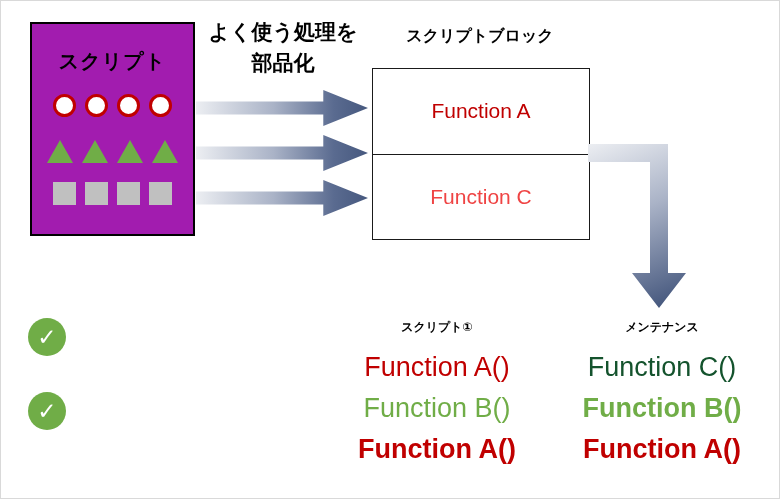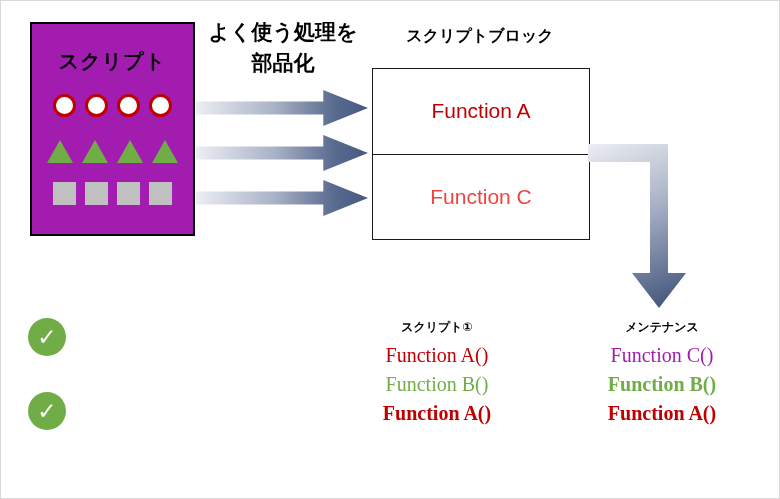--- a/index.html
+++ b/index.html
@@ -69,21 +69,21 @@
     display:flex; align-items:center; justify-content:center;
     font-size:23px; font-weight:700; flex:0 0 auto;
   }
   .benefit-text { font-size:20px; font-weight:700; color:#000; line-height:28px; }
 
   
   .script-col { position:absolute; top:314px; width:170px; text-align:center; }
   .script-col-1 { left:352px; }
   .script-col-2 { left:577px; }
   .script-title { font-size:12px; font-weight:700; color:#000; line-height:26px; }
-  .script-item { margin-top:2px; font-size:20px; font-weight:400; line-height:27px;font-family:Liberation Serif, serif; }
+  .script-item { margin-top:14px; font-size:27px; font-weight:400; line-height:27px; }
   .script-item.bold { font-weight:700; }
 </style>
 </head>
 <body>
 
 <div class="canvas">
 
   <div class="source-box">
     <div class="source-title">スクリプト</div>
     <div class="shape-row row-circles">
@@ -143,18 +143,18 @@
 
   <div class="script-col script-col-1">
     <div class="script-title">スクリプト①</div>
     <div class="script-item" style="color: rgb(192, 0, 0);">Function A()</div>
     <div class="script-item" style="color: rgb(112, 173, 71);">Function B()</div>
     <div class="script-item bold" style="color: rgb(192, 0, 0);">Function A()</div>
   </div>
 
   <div class="script-col script-col-2">
     <div class="script-title">メンテナンス</div>
-    <div class="script-item" style="color: #a21caf;">Function C()</div>
+    <div class="script-item" style="color: #14532d;">Function C()</div>
     <div class="script-item bold" style="color: rgb(112, 173, 71);">Function B()</div>
     <div class="script-item bold" style="color: rgb(192, 0, 0);">Function A()</div>
   </div>
 
 </div>
 
 </body></html>

